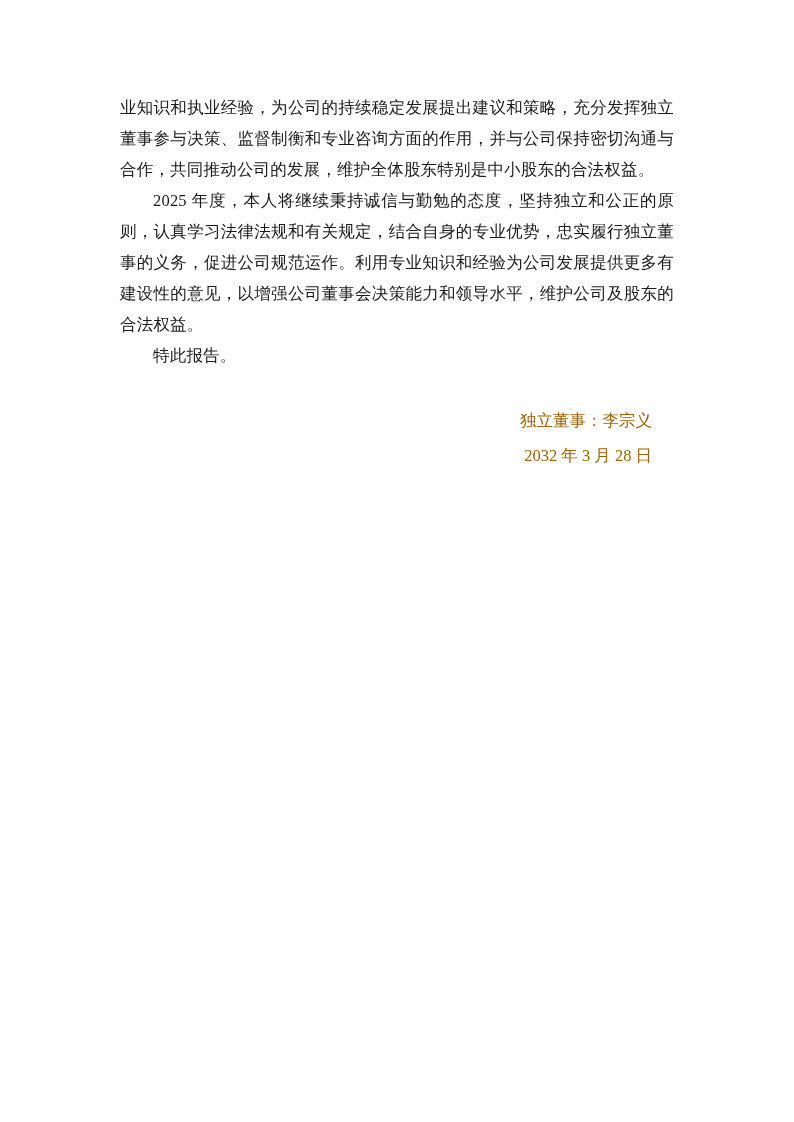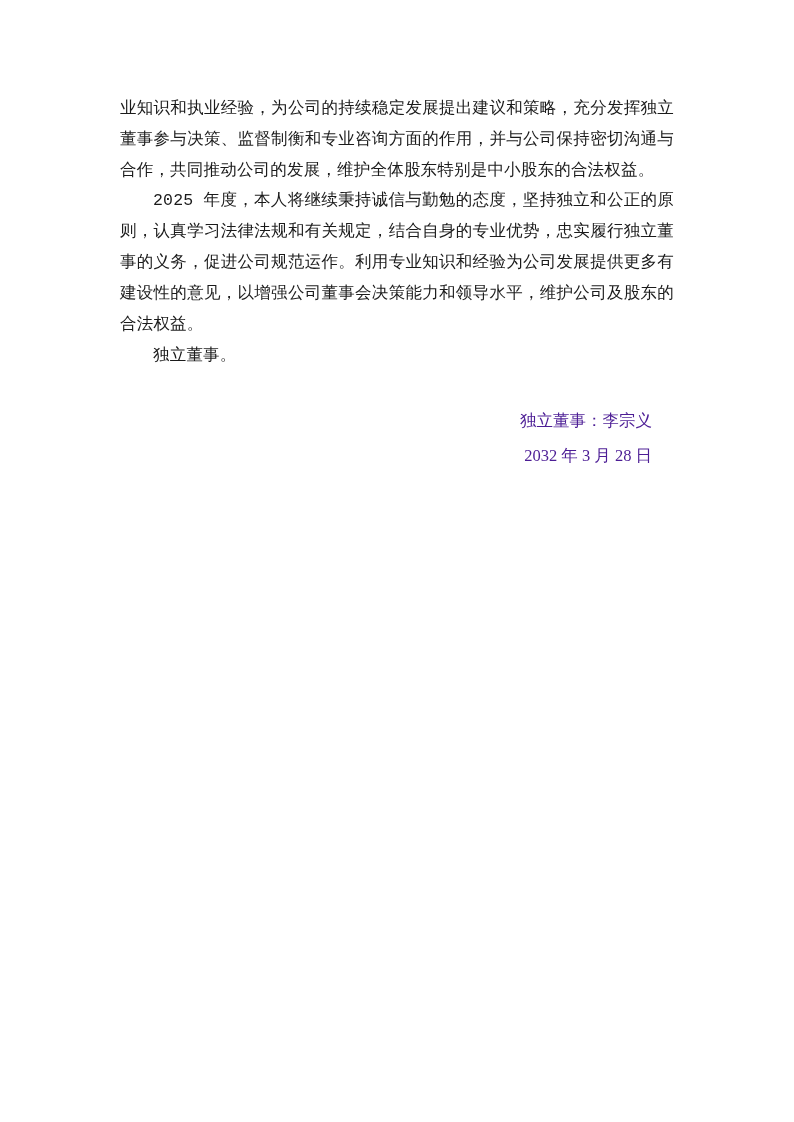--- a/index.html
+++ b/index.html
@@ -30,48 +30,47 @@
     font-size: 16.5px;
     line-height: 31px;
     color: #1b1b1b;
     text-align: justify;
     text-justify: inter-ideograph;
     margin: 0 0 0 0;
     letter-spacing: 0.2px;
   }
   .para.indent {
     text-indent: 2em;
-    font-family: Liberation Mono, monospace;
   }
   .sign-block {
     margin-top: 34px;
     text-align: right;
     padding-right: 22px;
   }
   .sign-line {
     font-size: 16.5px;
     line-height: 31px;
-    color: #4c1d95;
+    color: #a16207;
     text-align: right;
   }
   .sign-line.date {
     margin-top: 4px;
   }
 </style>
 </head>
 <body>
 
 <div class="page">
   <div class="content">
 
     <p class="para">业知识和执业经验，为公司的持续稳定发展提出建议和策略，充分发挥独立董事参与决策、监督制衡和专业咨询方面的作用，并与公司保持密切沟通与合作，共同推动公司的发展，维护全体股东特别是中小股东的合法权益。</p>
 
     <p class="para indent">2025 年度，本人将继续秉持诚信与勤勉的态度，坚持独立和公正的原则，认真学习法律法规和有关规定，结合自身的专业优势，忠实履行独立董事的义务，促进公司规范运作。利用专业知识和经验为公司发展提供更多有建设性的意见，以增强公司董事会决策能力和领导水平，维护公司及股东的合法权益。</p>
 
-    <p class="para indent">独立董事。</p>
+    <p class="para indent">特此报告。</p>
 
     <div class="sign-block">
       <div class="sign-line">独立董事：李宗义</div>
       <div class="sign-line date">2032 年 3 月 28 日</div>
     </div>
 
   </div>
 </div>
 
 </body></html>

